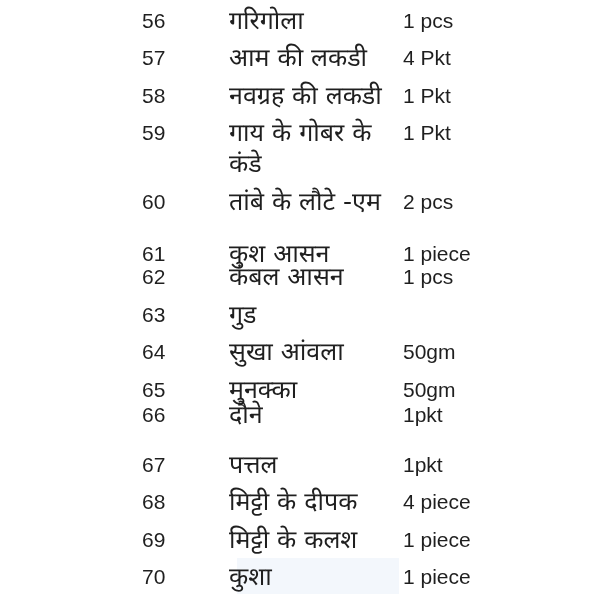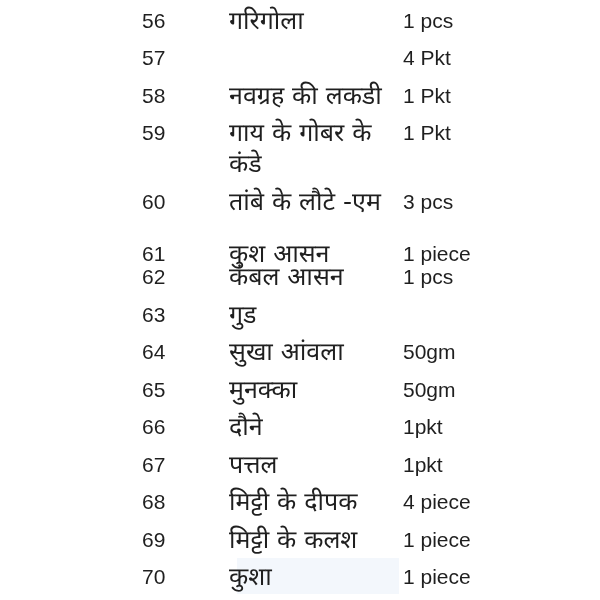--- a/index.html
+++ b/index.html
@@ -56,40 +56,41 @@
 <div class="list">
 
   <div class="row" style="top:2px">
     <span class="cell num">56</span>
     <span class="cell item">गरिगोला</span>
     <span class="cell qty">1 pcs</span>
   </div>
 
   <div class="row" style="top:39px">
     <span class="cell num">57</span>
+    <span class="cell item">आम की लकडी</span>
     <span class="cell qty">4 Pkt</span>
   </div>
 
   <div class="row" style="top:77px">
     <span class="cell num">58</span>
     <span class="cell item">नवग्रह की लकडी</span>
     <span class="cell qty">1 Pkt</span>
   </div>
 
   <div class="row" style="top:114px; height:70px">
     <span class="cell num">59</span>
     <span class="cell item">गाय के गोबर के</span>
     <span class="cell item" style="top:31px">कंडे</span>
     <span class="cell qty">1 Pkt</span>
   </div>
 
   <div class="row" style="top:183px">
     <span class="cell num">60</span>
     <span class="cell item">तांबे के लौटे -एम</span>
-    <span class="cell qty">3 pcs</span>
+    <span class="cell qty">2 pcs</span>
   </div>
 
   <div class="row" style="top:235px">
     <span class="cell num">61</span>
     <span class="cell item">कुश आसन</span>
     <span class="cell qty">1 piece</span>
   </div>
 
   <div class="row" style="top:258px">
     <span class="cell num">62</span>
@@ -107,21 +108,21 @@
     <span class="cell item">सुखा आंवला</span>
     <span class="cell qty">50gm</span>
   </div>
 
   <div class="row" style="top:371px">
     <span class="cell num">65</span>
     <span class="cell item">मुनक्का</span>
     <span class="cell qty">50gm</span>
   </div>
 
-  <div class="row" style="top:408px">
+  <div class="row" style="top:396px">
     <span class="cell num">66</span>
     <span class="cell item">दौने</span>
     <span class="cell qty">1pkt</span>
   </div>
 
   <div class="row" style="top:446px">
     <span class="cell num">67</span>
     <span class="cell item">पत्तल</span>
     <span class="cell qty">1pkt</span>
   </div>

